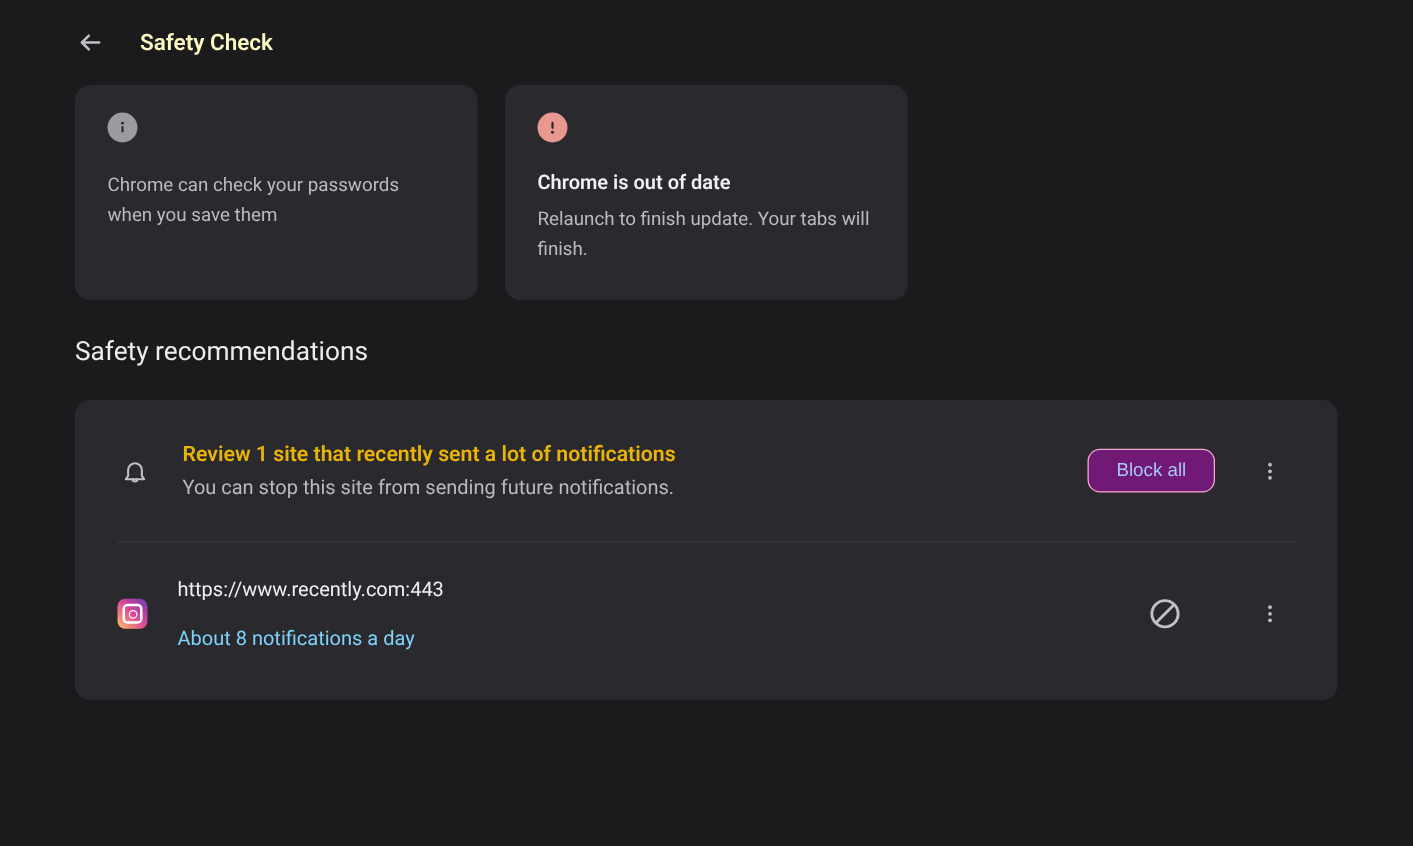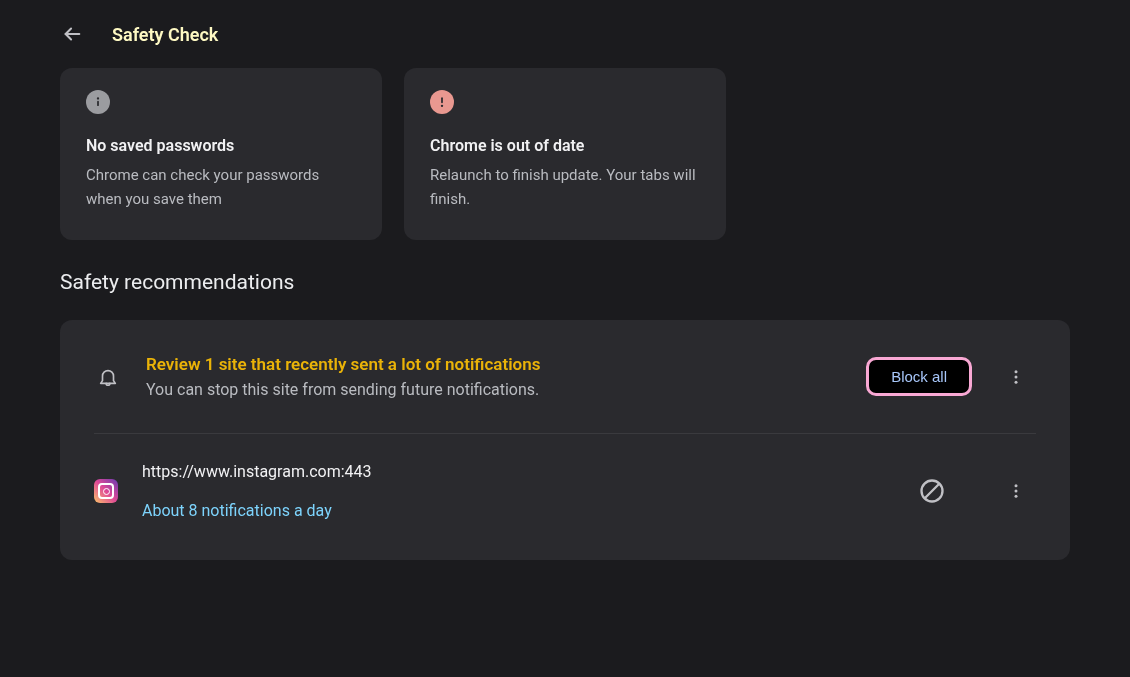--- a/index.html
+++ b/index.html
@@ -84,22 +84,22 @@
     color:#c0c0c5;
   }
   .rec-text-col { flex:1; }
   .rec-title {
     font-size: 17px; font-weight:600; color:#eab308;
   }
   .rec-sub {
     font-size: 16px; color:#b9bbc0; margin-top:6px;
   }
   .block-all-btn {
-    border:3px solid #f9a8d4;
-    background:#000000;
+    border:1px solid #f9a8d4;
+    background:#701a75;
     color:#a8c7fa;
     font-size:15px;
     font-weight:500;
     padding:8px 22px;
     border-radius:10px;
     cursor:pointer;
   }
   .more-btn {
     width:40px; height:40px;
     display:flex; align-items:center; justify-content:center;
@@ -176,21 +176,20 @@
 
     <div class="card">
       <div class="icon">
         <div class="circ info">
             <svg width="14" height="14" viewBox="0 0 24 24" fill="currentColor">
               <circle cx="12" cy="6" r="2"></circle>
               <rect x="10.5" y="10" width="3" height="9" rx="1.5"></rect>
             </svg>
           </div>
       </div>
-      <div class="card-title">No saved passwords</div>
       <div class="card-sub">Chrome can check your passwords when you save them</div>
     </div>
 
     <div class="card">
       <div class="icon">
         <div class="circ warn">
             <svg width="14" height="14" viewBox="0 0 24 24" fill="currentColor">
               <rect x="10.5" y="4" width="3" height="10" rx="1.5"></rect>
               <circle cx="12" cy="18.5" r="2"></circle>
             </svg>
@@ -226,21 +225,21 @@
             <circle cx="12" cy="19" r="2"></circle>
           </svg>
       </div>
     </div>
 
     <div class="divider"></div>
 
     <div class="site-row">
       <div class="favicon"></div>
       <div class="site-text">
-        <div class="site-url">https://www.instagram.com:443</div>
+        <div class="site-url">https://www.recently.com:443</div>
         <div class="site-sub">About 8 notifications a day</div>
       </div>
       <div class="block-icon-btn">
         <svg width="28" height="28" viewBox="0 0 24 24" fill="none" stroke="currentColor" stroke-width="2" stroke-linecap="round">
             <circle cx="12" cy="12" r="9"></circle>
             <line x1="6" y1="18" x2="18" y2="6"></line>
           </svg>
       </div>
       <div class="more-btn">
         <svg width="18" height="18" viewBox="0 0 24 24" fill="currentColor">

